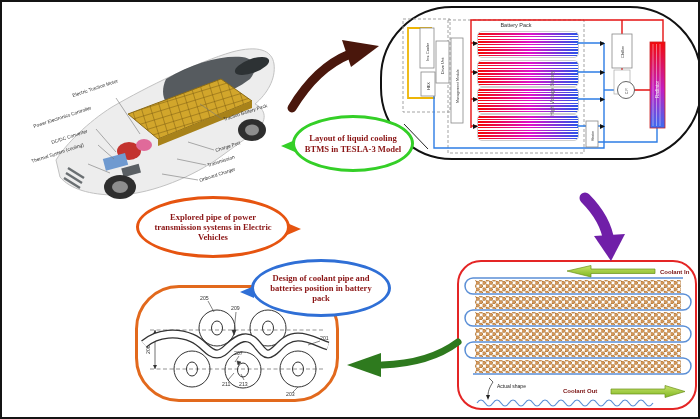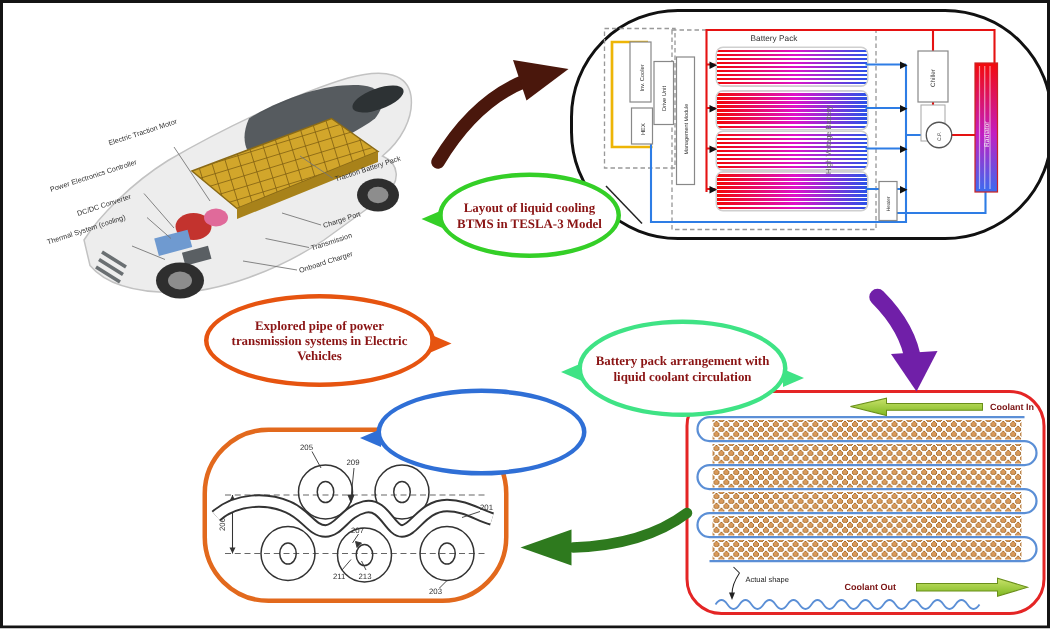--- a/index.html
+++ b/index.html
@@ -171,27 +171,23 @@
   <div class="bubble" style="left:290px;top:113px;width:122px;height:57px;border-color:#34cf27;">
     <span>Layout of liquid cooling BTMS in TESLA-3 Model</span>
     <span class="tail" style="left:-14px;top:22px;border-width:6px 14px 6px 0;border-color:transparent #34cf27 transparent transparent;"></span>
   </div>
 
   <div class="bubble" style="left:134px;top:194px;width:154px;height:62px;border-color:#e65410;">
     <span>Explored pipe of power transmission systems in Electric Vehicles</span>
     <span class="tail" style="right:-14px;top:24px;border-width:6px 0 6px 14px;border-color:transparent transparent transparent #e65410;"></span>
   </div>
 
-  <div class="bubble" style="left:383px;top:211px;width:140px;height:65px;border-color:#3fe385;">
-    <span>Battery pack arrangement with liquid coolant circulation</span>
-    <span class="tail" style="left:-14px;top:26px;border-width:6px 14px 6px 0;border-color:transparent #3fe385 transparent transparent;"></span>
-    <span class="tail" style="right:-14px;top:30px;border-width:6px 0 6px 14px;border-color:transparent transparent transparent #3fe385;"></span>
-  </div>
 
   <div class="bubble" style="left:249px;top:257px;width:140px;height:58px;border-color:#2f6fd6;">
+    <span>Design of coolant pipe and batteries position in battery pack</span>
     <span class="tail" style="left:-14px;top:24px;border-width:6px 14px 6px 0;border-color:transparent #2f6fd6 transparent transparent;"></span>
   </div>
 
   <div id="pack" class="abs">
     <div class="band" style="top:18px"></div>
     <div class="band" style="top:34px"></div>
     <div class="band" style="top:50px"></div>
     <div class="band" style="top:66px"></div>
     <div class="band" style="top:82px"></div>
     <div class="band" style="top:98px"></div>

